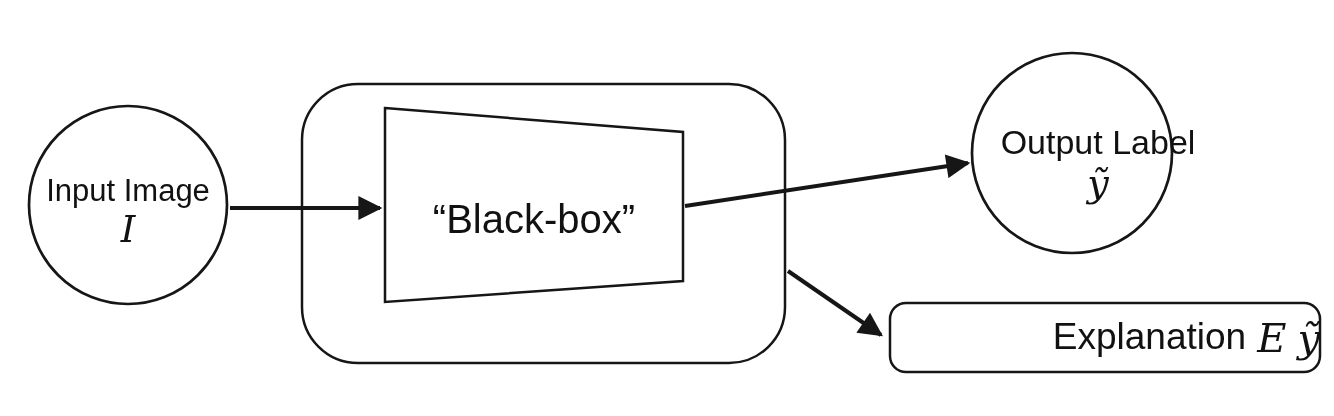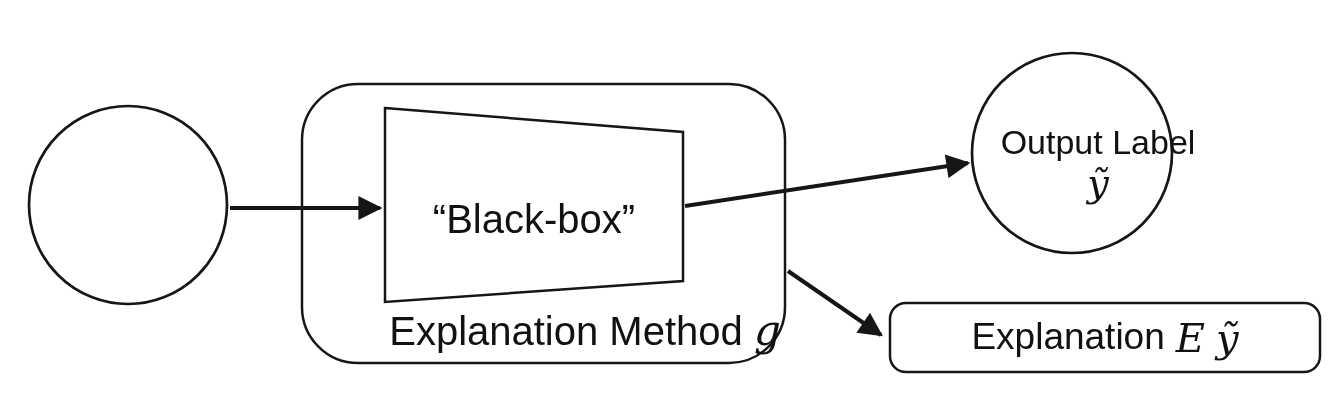--- a/index.html
+++ b/index.html
@@ -73,21 +73,21 @@
     margin-left: 26px;
   }
   .output-label .math { font-size: 38px; line-height: 1.1; }
   .explanation-label {
     left: 890px;
     top: 303px;
     width: 430px;
     height: 69px;
     display: flex;
     align-items: center;
-    justify-content: center;
+    justify-content: flex-end;
     gap: 11px;
     font-size: 37px;
   }
   .explanation-label .math { font-size: 40px; }
 </style>
 </head>
 <body style="background: rgb(255, 255, 255);">
 
 <div class="canvas">
 
@@ -106,28 +106,29 @@
 
     <circle class="shape" cx="1072" cy="153" r="100" stroke-width="2.7"></circle>
 
     <rect class="shape" x="890" y="303" width="430" height="69" rx="16" ry="16" stroke-width="2.5"></rect>
 
     <line class="arrow" x1="230" y1="208" x2="380" y2="208" marker-end="url(#arrowhead)"></line>
     <line class="arrow" x1="685" y1="206" x2="968" y2="163" marker-end="url(#arrowhead)"></line>
     <line class="arrow" x1="788" y1="271" x2="881" y2="335" marker-end="url(#arrowhead)"></line>
   </svg>
 
+  <div class="label input-label">
+    <div>Input Image</div>
+    <div class="math">I</div>
+  </div>
 
   <div class="label trapezoid-label">
     <div>“Black-box”</div>
   </div>
 
-  <div class="label method-label">
-    <span>Explanation Method</span>&nbsp;<span class="math">g</span>
-  </div>
 
   <div class="label output-label">
     <div>Output Label</div>
     <div class="math">ỹ</div>
   </div>
 
   <div class="label explanation-label">
     <span>Explanation</span>
     <span class="math">E</span>
     <span class="math">ỹ</span>

